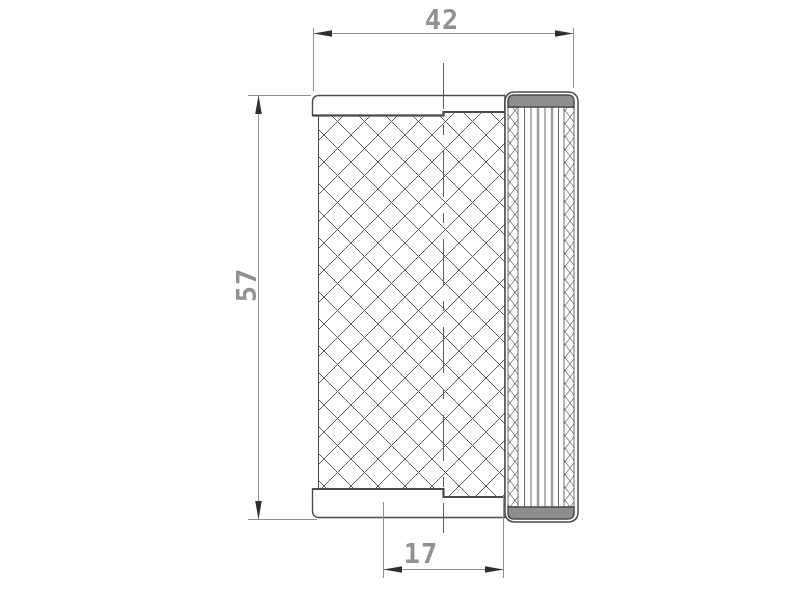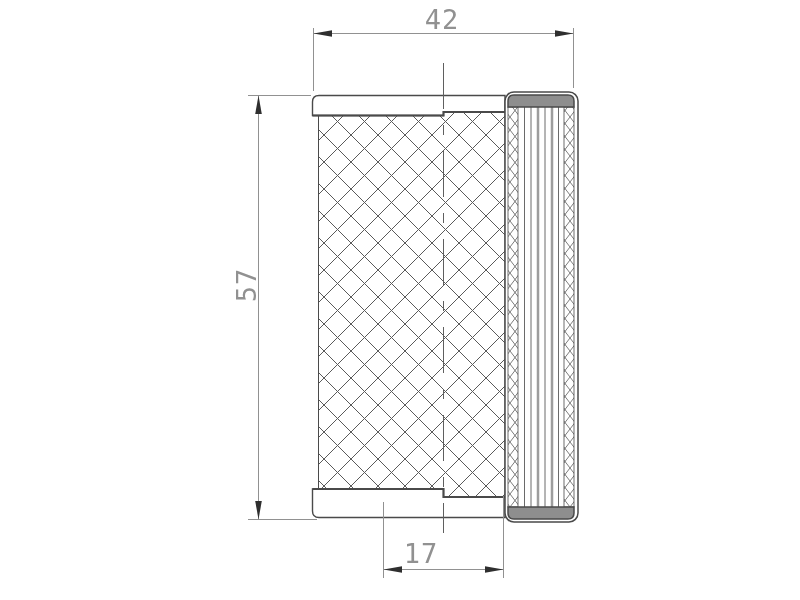--- a/index.html
+++ b/index.html
@@ -2,20 +2,21 @@
 <html><head>
 <meta charset="utf-8">
 <style>
   html, body { margin: 0; padding: 0; background: #ffffff; }
   .canvas {
     position: relative;
     width: 640px; height: 600px;
     background: #ffffff;
     font-family: "DejaVu Sans Mono", monospace;
     overflow: hidden;
+    font-weight: bold;
   }
   svg { display: block; }
   text {
     font-family: "DejaVu Sans Mono", monospace;
     font-size: 27px;
     letter-spacing: 1px;
   }
 </style>
 </head>
 <body>

